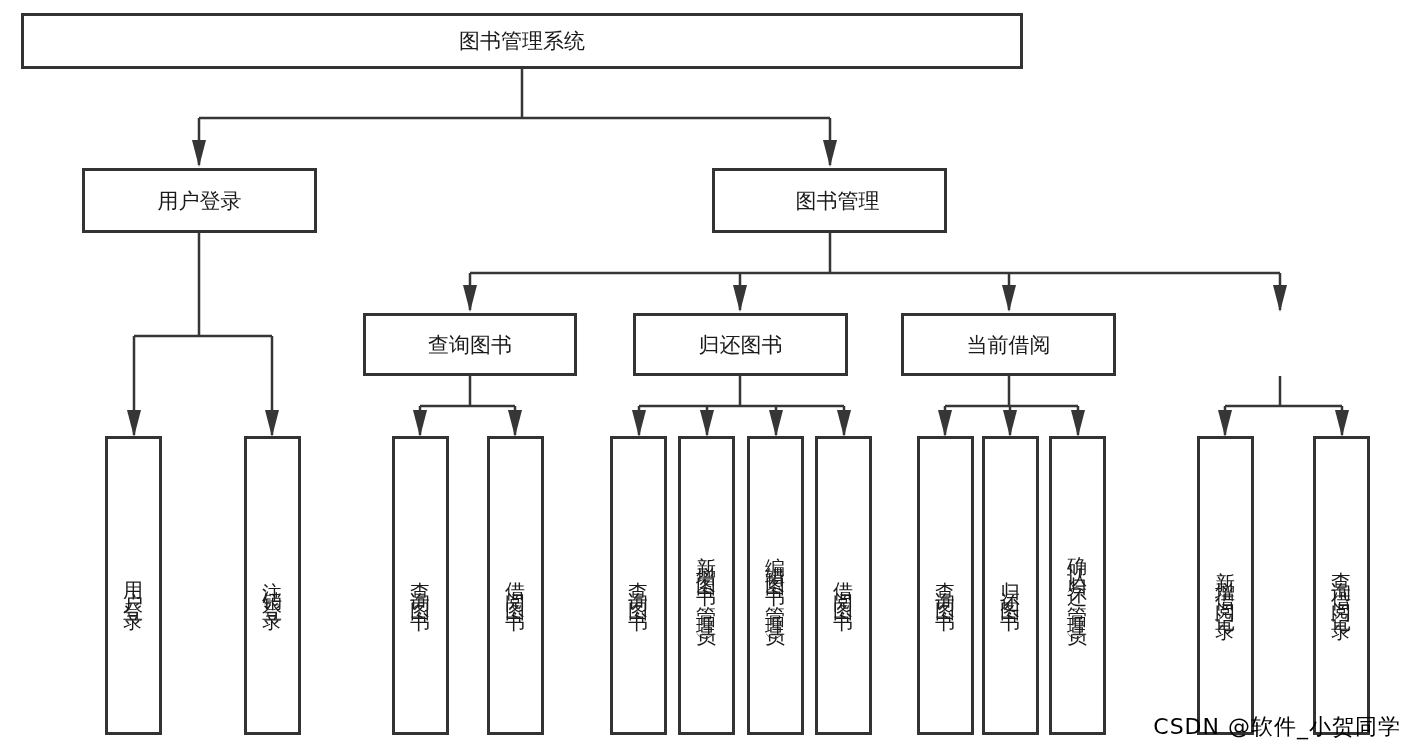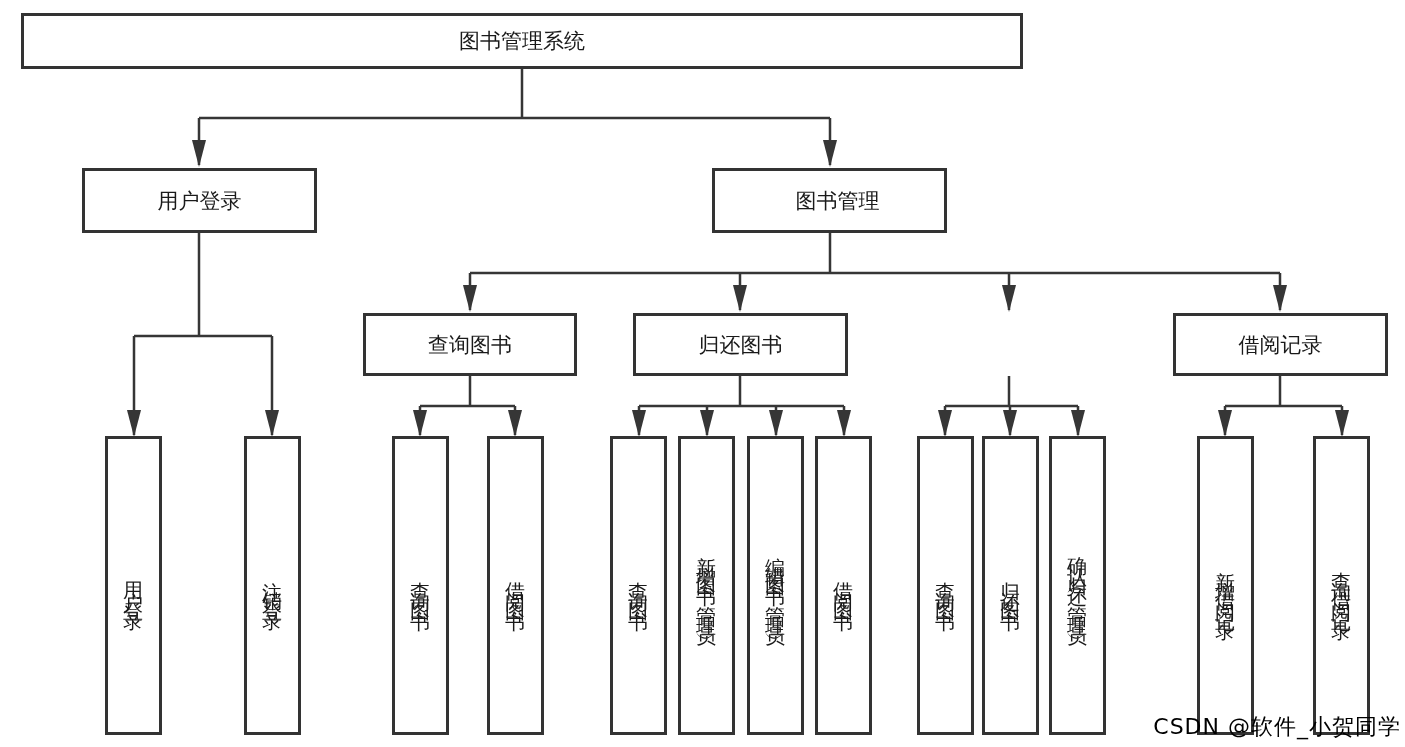--- a/index.html
+++ b/index.html
@@ -121,22 +121,22 @@
   <div class="box lvl2" style="left:712px;width:235px;padding-left:16px;">
     <span>图书管理</span>
   </div>
 
   <div class="box mid" style="left:363px;width:214px;">
     <span>查询图书</span>
   </div>
   <div class="box mid" style="left:633px;">
     <span>归还图书</span>
   </div>
-  <div class="box mid" style="left:1173px;">
-    <span>借阅记录</span>
+  <div class="box mid" style="left:901px;">
+    <span>当前借阅</span>
   </div>
 
   <div class="box leaf" style="left:105px;">
     <span>用户登录</span>
   </div>
   <div class="box leaf" style="left:244px;">
     <span>注销登录</span>
   </div>
   <div class="box leaf" style="left:392px;">
     <span>查询图书</span>

